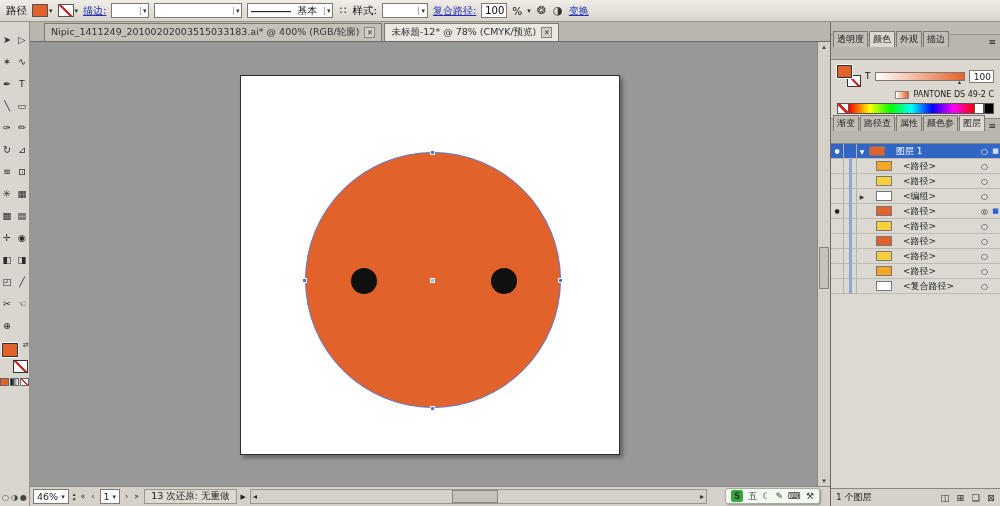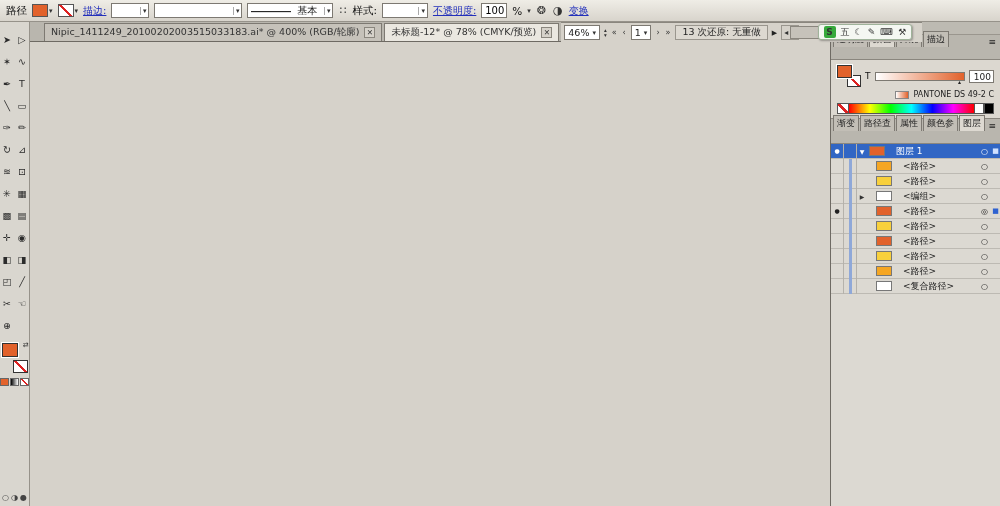--- a/index.html
+++ b/index.html
@@ -40,21 +40,21 @@
     linear-gradient(45deg,transparent 44%,#d22 44%,#d22 56%,transparent 56%),#fff}
   .fs-swap{position:absolute;right:-1px;top:-2px;font-size:7px;color:#333}
   .minis{display:flex;gap:1px;margin-top:5px}
   .mini-btn{width:9px;height:8px;border:1px solid #666;background:#fff}
   .mini-btn.grad{background:linear-gradient(to right,#000,#fff)}
   .mini-btn.none{background:linear-gradient(45deg,transparent 40%,#d22 40%,#d22 60%,transparent 60%),#fff}
   .screenmodes{margin-top:auto;margin-bottom:4px;display:flex;gap:2px;font-size:8px;color:#444}
   .screenmodes span{cursor:pointer}
 
   
-  .center{flex:1;display:flex;flex-direction:row;min-width:0}
+  .center{flex:1;display:flex;flex-direction:column;min-width:0}
   .tabbar{height:20px;flex:0 0 20px;background:#B9B6AE;display:flex;align-items:flex-end;padding-left:14px;
     border-bottom:1px solid #6e6a63}
   .dtab{height:18px;display:flex;align-items:center;gap:5px;padding:0 6px;font-size:9.5px;background:#C6C2BA;
     border:1px solid #7d7972;border-bottom:none;margin-right:2px;color:#333;white-space:nowrap;overflow:hidden;cursor:pointer}
   .dtab.active{background:#EAE7E0}
   .tclose{font-size:7.5px;border:1px solid #8a867e;background:#D6D2CA;width:11px;height:11px;line-height:10px;
     text-align:center;flex:0 0 11px}
 
   .canvas{position:relative;flex:1;background:#989898;overflow:hidden;min-height:0}
   .artboard{position:absolute;left:210px;top:33px;width:380px;height:380px;background:#fff;border:1px solid #2e2e2e;
@@ -177,21 +177,21 @@
       <span class="line-preview">—————</span>
       <span>基本</span>
       <span class="mini-arrow">▾</span>
     </span>
     <span class="cb-icon">∷</span>
     <span class="cb-label">样式:</span>
     <span class="cb-select w-46">
       <span></span>
       <span class="mini-arrow">▾</span>
     </span>
-    <span class="cb-link">不透明度:</span>
+    <span class="cb-link">复合路径:</span>
     <input class="num" value="100" style="">
     <span class="cb-label">%</span>
     <span class="mini-arrow">▾</span>
     <span class="cb-icon">❂</span>
     <span class="cb-icon">◑</span>
     <span class="cb-link">变换</span>
   </div>
 
   <div class="main">
 
@@ -540,16 +540,23 @@
             </span>
           <span class="thumb" style="background-color: rgb(255, 255, 255);"></span>
           <span class="lname">&lt;复合路径&gt;</span>
           <span class="ltarget">○</span>
           <span class="lbadge"></span>
         </div>
       </div>
 
       <div class="layerfill"></div>
 
+      <div class="layersfooter">
+        <span class="lf-count">1 个图层</span>
+        <span class="lfico">◫</span>
+        <span class="lfico">⊞</span>
+        <span class="lfico">❏</span>
+        <span class="lfico">⊠</span>
+      </div>
     </div>
 
   </div>
 </div>
 
 </body></html>

